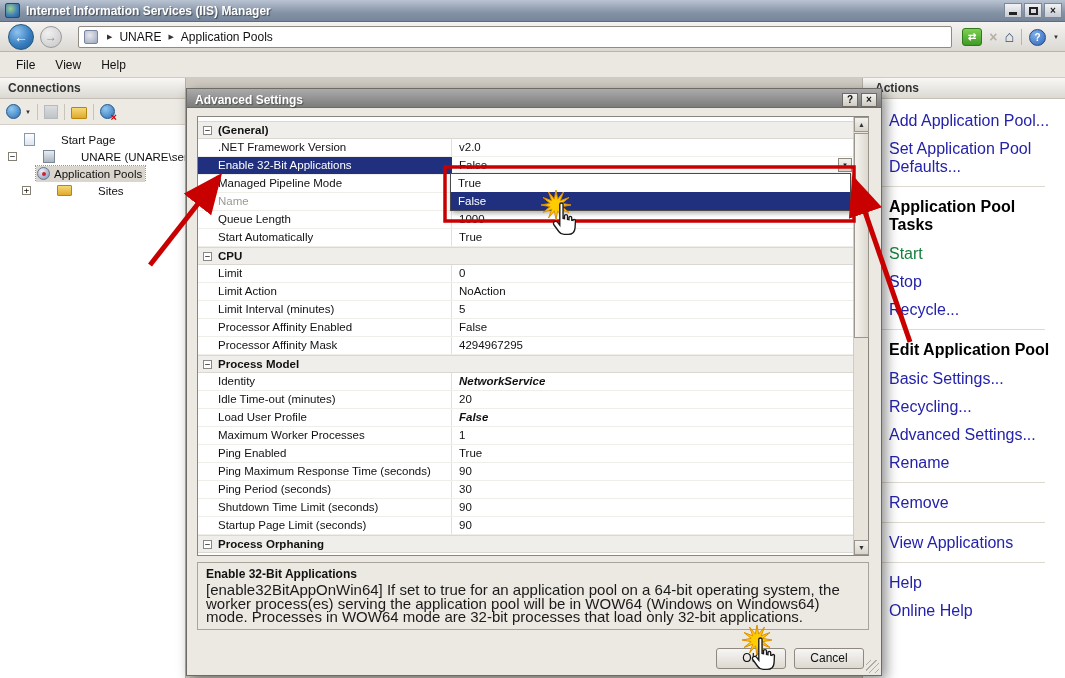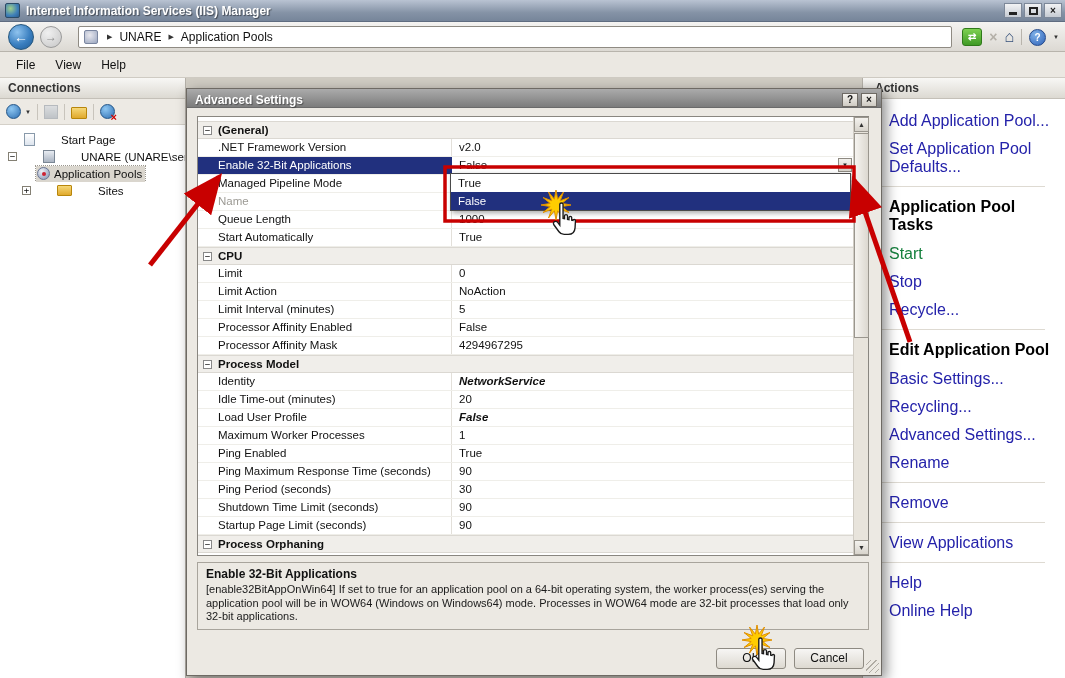--- a/index.html
+++ b/index.html
@@ -138,21 +138,21 @@
   .sbtn { position:absolute; left:0; width:15px; height:15px;
     background:linear-gradient(#f4f2ee,#d8d4cc); border:1px solid #9a968e; font-size:7px;
     text-align:center; line-height:13px; color:#333; }
   .sbtn.up { top:0; } .sbtn.down { bottom:0; }
   .sthumb { position:absolute; left:0; top:16px; width:15px; height:205px;
     background:linear-gradient(90deg,#f6f4f0,#dcd8d0); border:1px solid #9a968e; }
 
   .desc { position:absolute; left:10px; top:473px; width:672px; height:68px;
     border:1px solid #a8a49c; background:#ece9e3; padding:4px 8px 0 8px; }
   .desc-title { font-weight:bold; font-size:12px; }
-  .desc-text { font-size:11px; line-height:13.5px; margin-top:2px; color:#1a1a1a; }
+  .desc-text { font-size:15px; line-height:13.5px; margin-top:2px; color:#1a1a1a; }
 
   .btn { position:absolute; top:559px; width:70px; height:21px;
     background:linear-gradient(#f7f6f4,#ddd9d1); border:1px solid #8e8a82; border-radius:3px;
     text-align:center; line-height:19px; font-size:12px; }
   #okbtn { left:529px; } #cancelbtn { left:607px; }
   .grip { position:absolute; right:2px; bottom:2px; width:13px; height:13px;
     background:repeating-linear-gradient(135deg, transparent 0 3px, #b0aca4 3px 4px); }
 
   
   .dd { position:absolute; left:450px; top:173px; width:401px; z-index:20; background:#fff;

